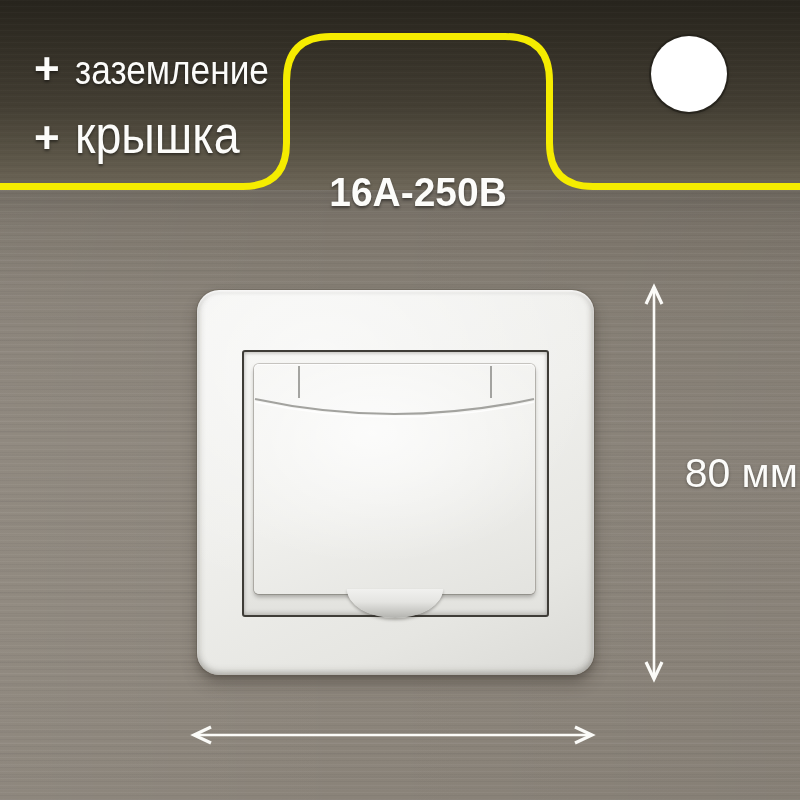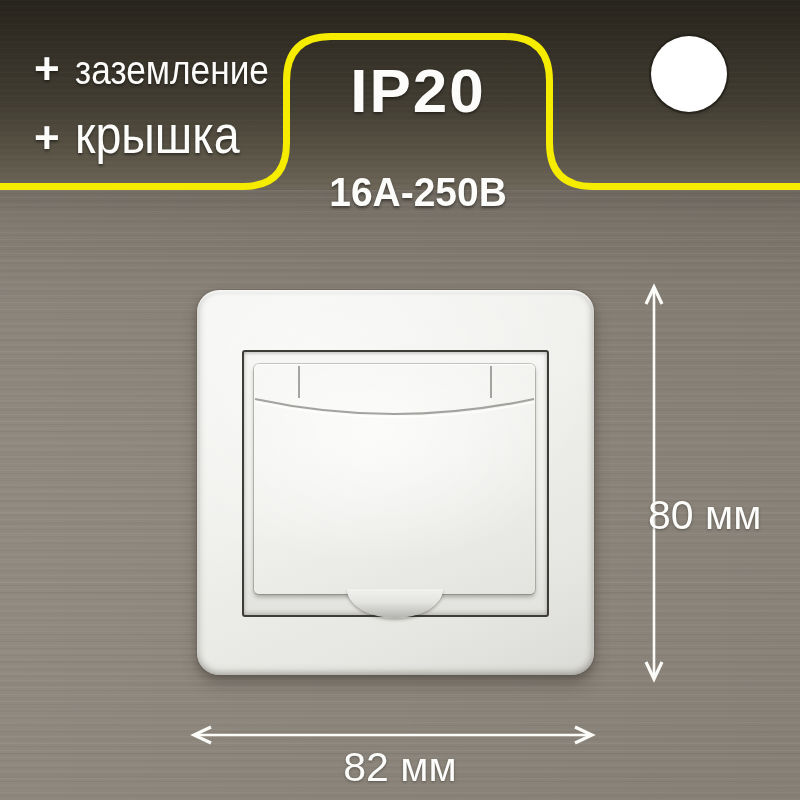--- a/index.html
+++ b/index.html
@@ -108,21 +108,21 @@
     box-shadow:0 2px 3px rgba(50,47,41,.35);
     z-index:3;
   }
   
   .dim-svg{position:absolute;}
   .dim-stroke{stroke:#fbfbf8;fill:none;}
   .dim-label{
     position:absolute;font-size:41px;font-weight:400;color:var(--text);
     text-shadow:0 1px 3px rgba(0,0,0,.35);white-space:nowrap;
   }
-  .dim-height-label{left:648px;top:450px;width:130px;text-align:left;margin-top:42px;}
+  .dim-height-label{left:668px;top:450px;width:130px;text-align:right;}
   .dim-width-label{left:300px;top:744px;width:200px;text-align:center;}
 </style>
 </head>
 <body>
 
 <div id="stage">
 
   <div class="header">
     <div class="header-texture"></div>
   </div>
@@ -138,21 +138,20 @@
   <div class="feature feature-1">
     <span class="plus">+</span>
     <span class="flabel">заземление</span>
   </div>
   <div class="feature feature-2">
     <span class="plus">+</span>
     <span class="flabel">крышка</span>
   </div>
 
   <div class="spec-box">
-    <div class="spec-protection">IP20</div>
     <div class="spec-rating">16А-250В</div>
   </div>
 
   <div class="swatch-circle"></div>
 
   <div class="plate">
     <div class="recess">
       <div class="lid">
         <svg class="lid-svg" width="281" height="80" viewBox="0 0 281 80">
           <path d="M45,2 V34" stroke="#8f8f8b" stroke-width="1.6" fill="none"></path>
@@ -170,15 +169,14 @@
     <polyline class="dim-stroke" points="13,26 21,9 29,26" stroke-width="3.2"></polyline>
     <polyline class="dim-stroke" points="13,384 21,401 29,384" stroke-width="3.2"></polyline>
   </svg>
   <div class="dim-label dim-height-label">80 мм</div>
 
   <svg class="dim-svg" style="left:185px;top:719px;" width="420" height="32" viewBox="0 0 420 32">
     <line class="dim-stroke" x1="10" y1="16" x2="406" y2="16" stroke-width="2.6"></line>
     <polyline class="dim-stroke" points="26,8 9,16 26,24" stroke-width="3.2"></polyline>
     <polyline class="dim-stroke" points="390,8 407,16 390,24" stroke-width="3.2"></polyline>
   </svg>
-  <div class="dim-label dim-width-label">82 мм</div>
 
 </div>
 
 </body></html>

